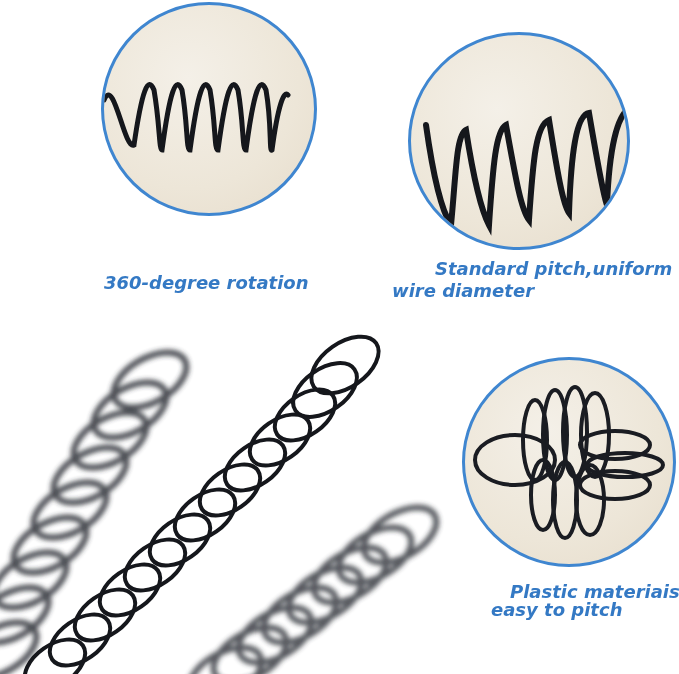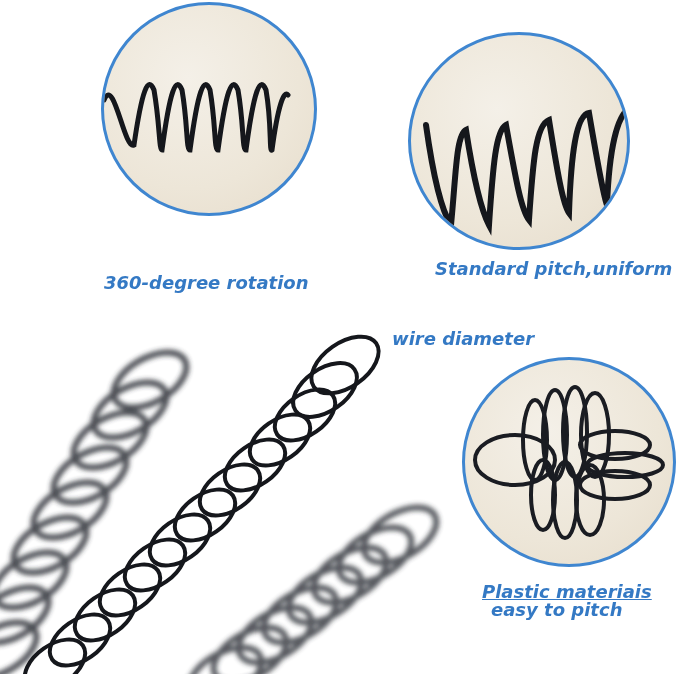--- a/index.html
+++ b/index.html
@@ -22,40 +22,40 @@
 <div class="label" style="left:104px;top:226px;margin-top:48px;">360-degree rotation</div>
 
 <div class="circle" style="left:408px;top:32px;width:222px;height:218px;">
   <svg width="222" height="218">
     <g fill="none" stroke="#15171c" stroke-width="6" stroke-linecap="round">
       <path d="M15 90 C22 140, 30 175, 40 190 C45 140, 45 100, 55 95 C62 140, 70 175, 78 190 C82 130, 85 95, 95 90 C104 140, 110 175, 118 185 C122 125, 125 90, 138 85 C146 135, 152 170, 158 178 C160 120, 165 80, 178 78 C186 125, 192 160, 196 170 C198 120, 205 75, 222 72"></path>
     </g>
   </svg>
 </div>
 <div class="label" style="left:395px;top:260px;margin-left:40px;">Standard pitch,uniform</div>
-<div class="label" style="left:392px;top:282px;margin-top:48px;">wire diameter</div>
+<div class="label" style="left:392px;top:282px;">wire diameter</div>
 
 <div class="circle" style="left:462px;top:357px;width:214px;height:210px;">
   <svg width="214" height="210">
     <g fill="none" stroke="#1a1c22" stroke-width="4">
       <ellipse cx="50" cy="100" rx="40" ry="25"></ellipse>
       <ellipse cx="70" cy="80" rx="12" ry="40"></ellipse>
       <ellipse cx="90" cy="75" rx="12" ry="45"></ellipse>
       <ellipse cx="110" cy="72" rx="12" ry="45"></ellipse>
       <ellipse cx="130" cy="75" rx="14" ry="42"></ellipse>
       <ellipse cx="150" cy="85" rx="35" ry="14"></ellipse>
       <ellipse cx="160" cy="105" rx="38" ry="12"></ellipse>
       <ellipse cx="150" cy="125" rx="35" ry="14"></ellipse>
       <ellipse cx="125" cy="140" rx="14" ry="35"></ellipse>
       <ellipse cx="100" cy="140" rx="12" ry="38"></ellipse>
       <ellipse cx="78" cy="135" rx="12" ry="35"></ellipse>
     </g>
   </svg>
 </div>
-<div class="label" style="left:482px;top:583px;text-decoration:underline;">Plastic materiais</div>
+<div class="label" style="left:510px;top:583px;">Plastic materiais</div>
 <div class="label" style="left:491px;top:601px;">easy to pitch</div>
 
 <svg width="460" height="354" style="left:0;top:320px;">
   <defs>
     <filter id="blur3">
         <feGaussianBlur stdDeviation="2.5"></feGaussianBlur>
       </filter>
   </defs>
 
   <g fill="none" stroke="#2a2d36" stroke-width="6" filter="url(#blur3)" opacity="0.85">

